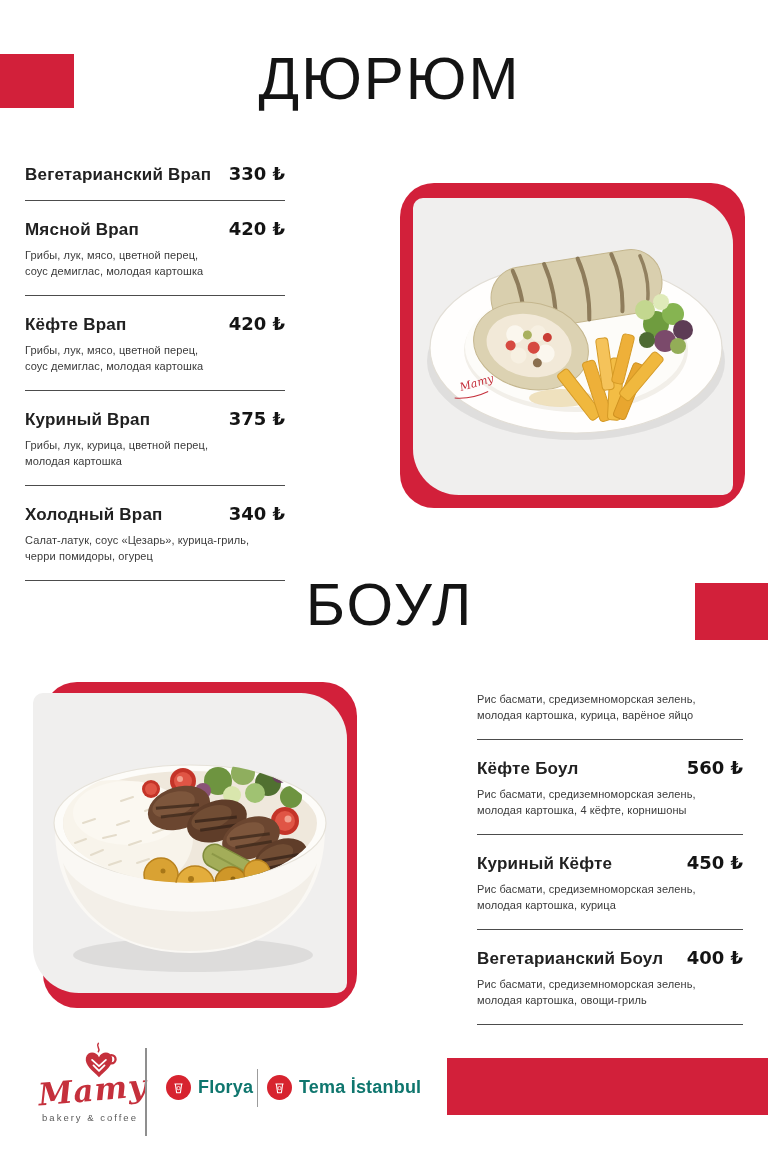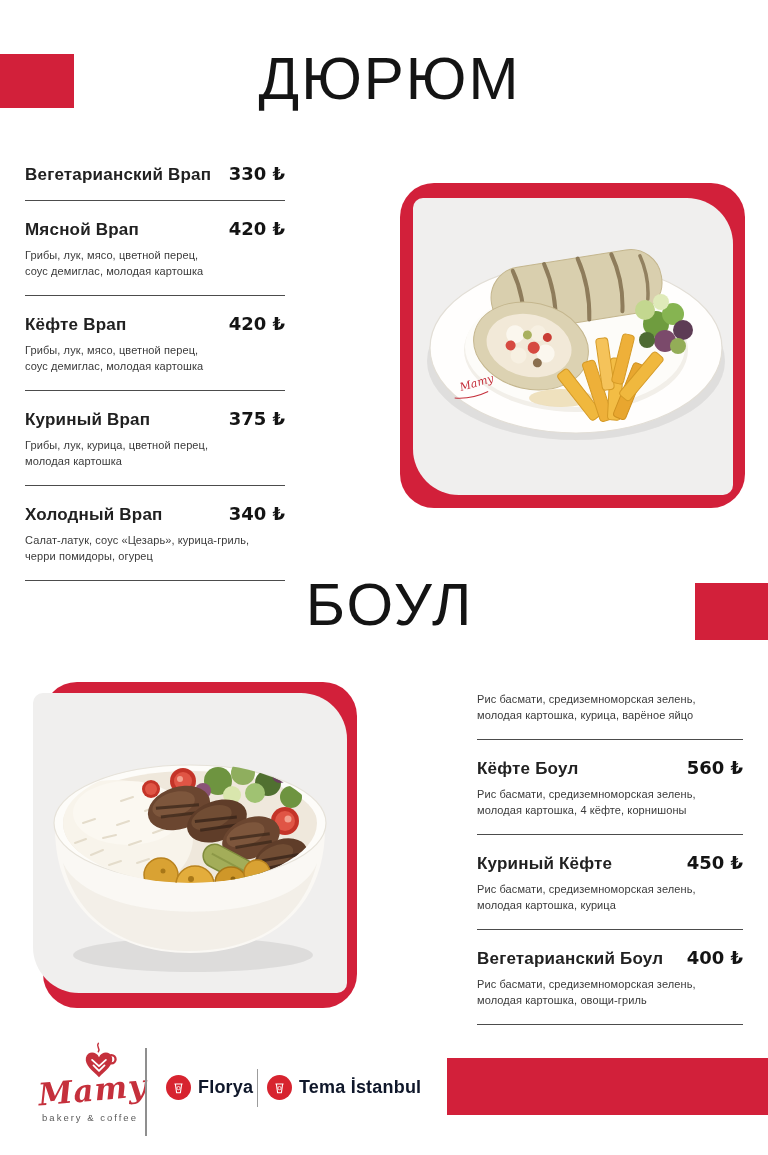--- a/index.html
+++ b/index.html
@@ -75,21 +75,21 @@
   .v-divider.main  { left: 145px; top: 1048px; height: 88px; }
   .v-divider.small { left: 257px; top: 1069px; height: 38px; width: 1px; background: #9c9c9c; }
   .badge { position: absolute; display: flex; align-items: center; gap: 7px; }
   .badge.florya { left: 166px; top: 1075px; }
   .badge.tema   { left: 267px; top: 1075px; justify-content: center; }
   .badge-circle {
     width: 25px; height: 25px; border-radius: 50%;
     background: #d7232f; display: flex; align-items: center; justify-content: center;
     flex: 0 0 auto;
   }
-  .badge-label { font-size: 18px; font-weight: 700; color: #0f172a; letter-spacing: .2px; }
+  .badge-label { font-size: 18px; font-weight: 700; color: #0f766e; letter-spacing: .2px; }
 </style>
 </head>
 <body>
 
 <div class="page">
 
   <div class="red-block top-left"></div>
   <div class="red-block mid-right"></div>
   <div class="red-block bottom"></div>
 

